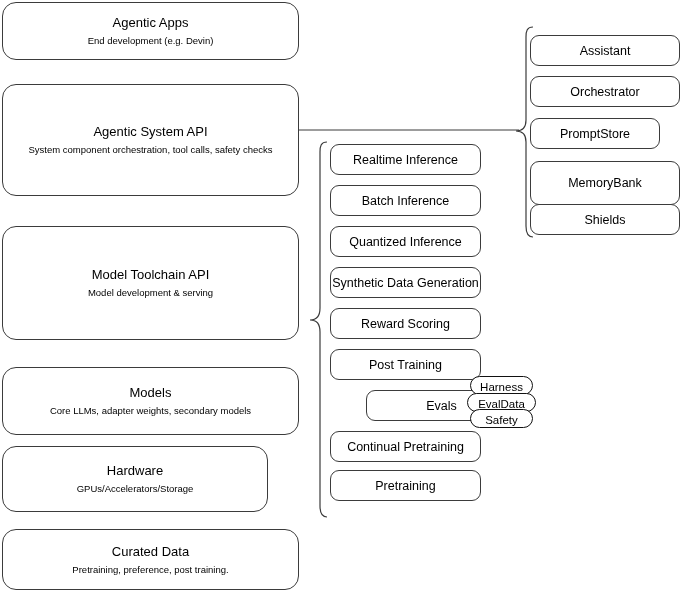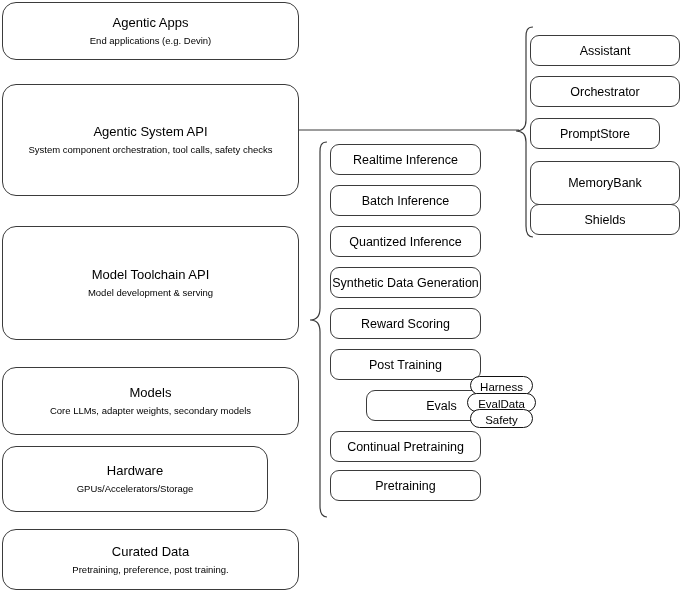--- a/index.html
+++ b/index.html
@@ -84,21 +84,21 @@
     vector-effect: non-scaling-stroke;
   }
 </style>
 </head>
 <body>
 
 <div id="canvas">
 
   <div class="box layer-box" style="left:2px; top:2px; width:297px; height:58px;">
     <div class="title">Agentic Apps</div>
-    <div class="subtitle">End applications (e.g. Devin)</div>
+    <div class="subtitle">End development (e.g. Devin)</div>
   </div>
 
   <div class="box layer-box" style="left:2px; top:84px; width:297px; height:112px;">
     <div class="title">Agentic System API</div>
     <div class="subtitle">System component orchestration, tool calls, safety checks</div>
   </div>
 
   <div class="box layer-box" style="left:2px; top:226px; width:297px; height:114px;">
     <div class="title">Model Toolchain API</div>
     <div class="subtitle">Model development &amp; serving</div>

